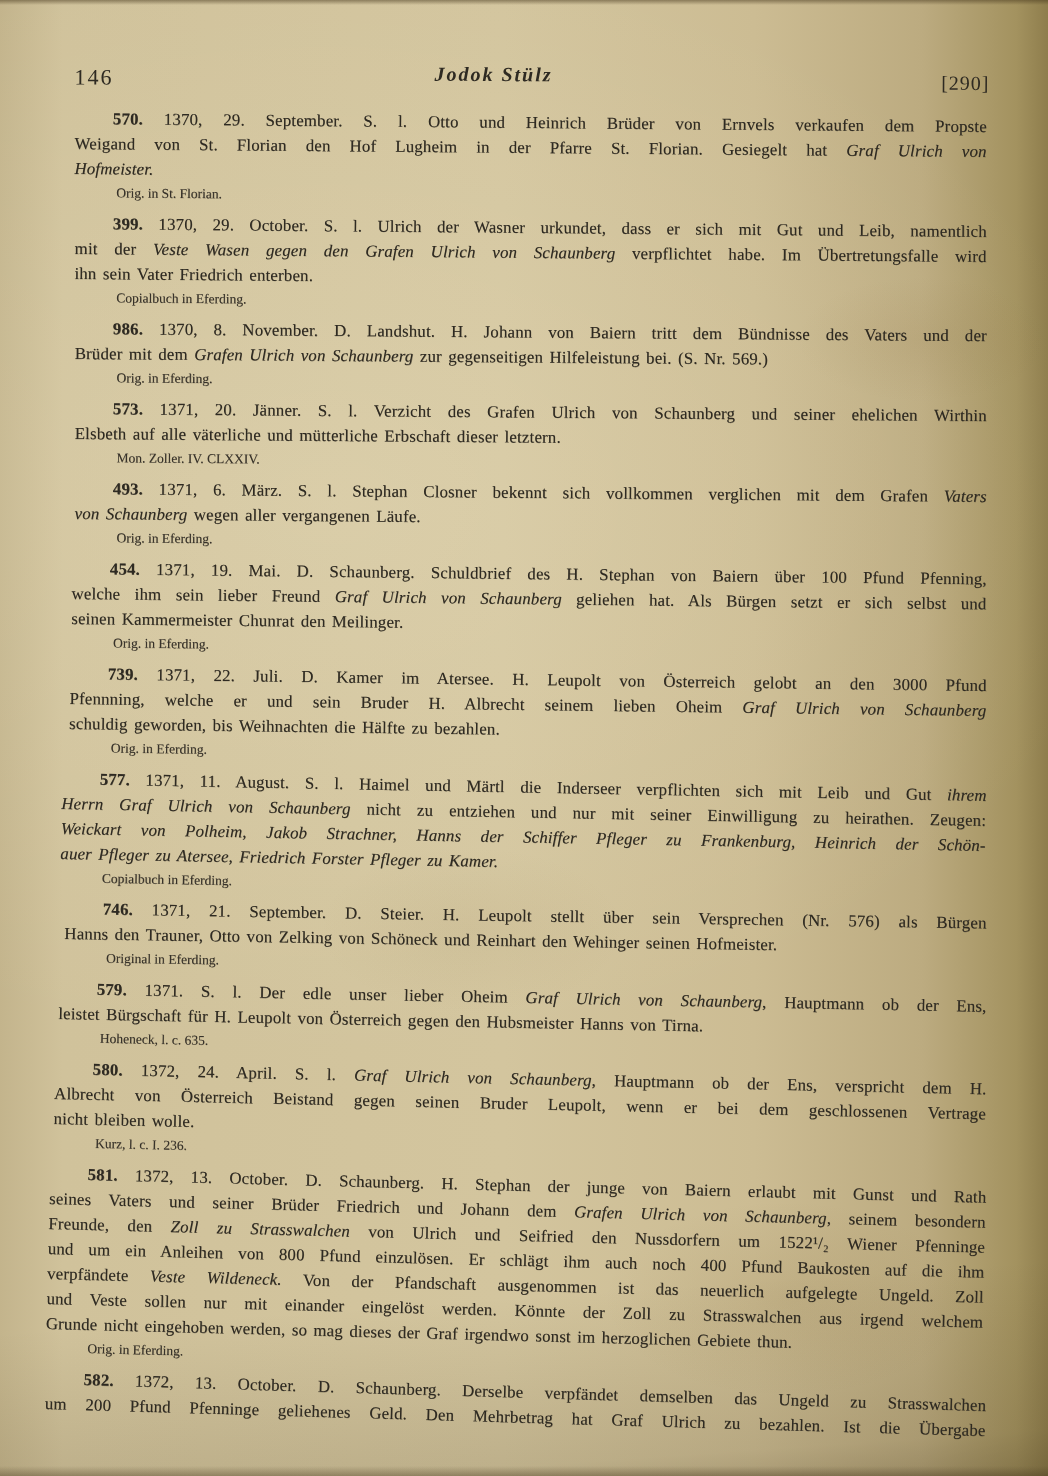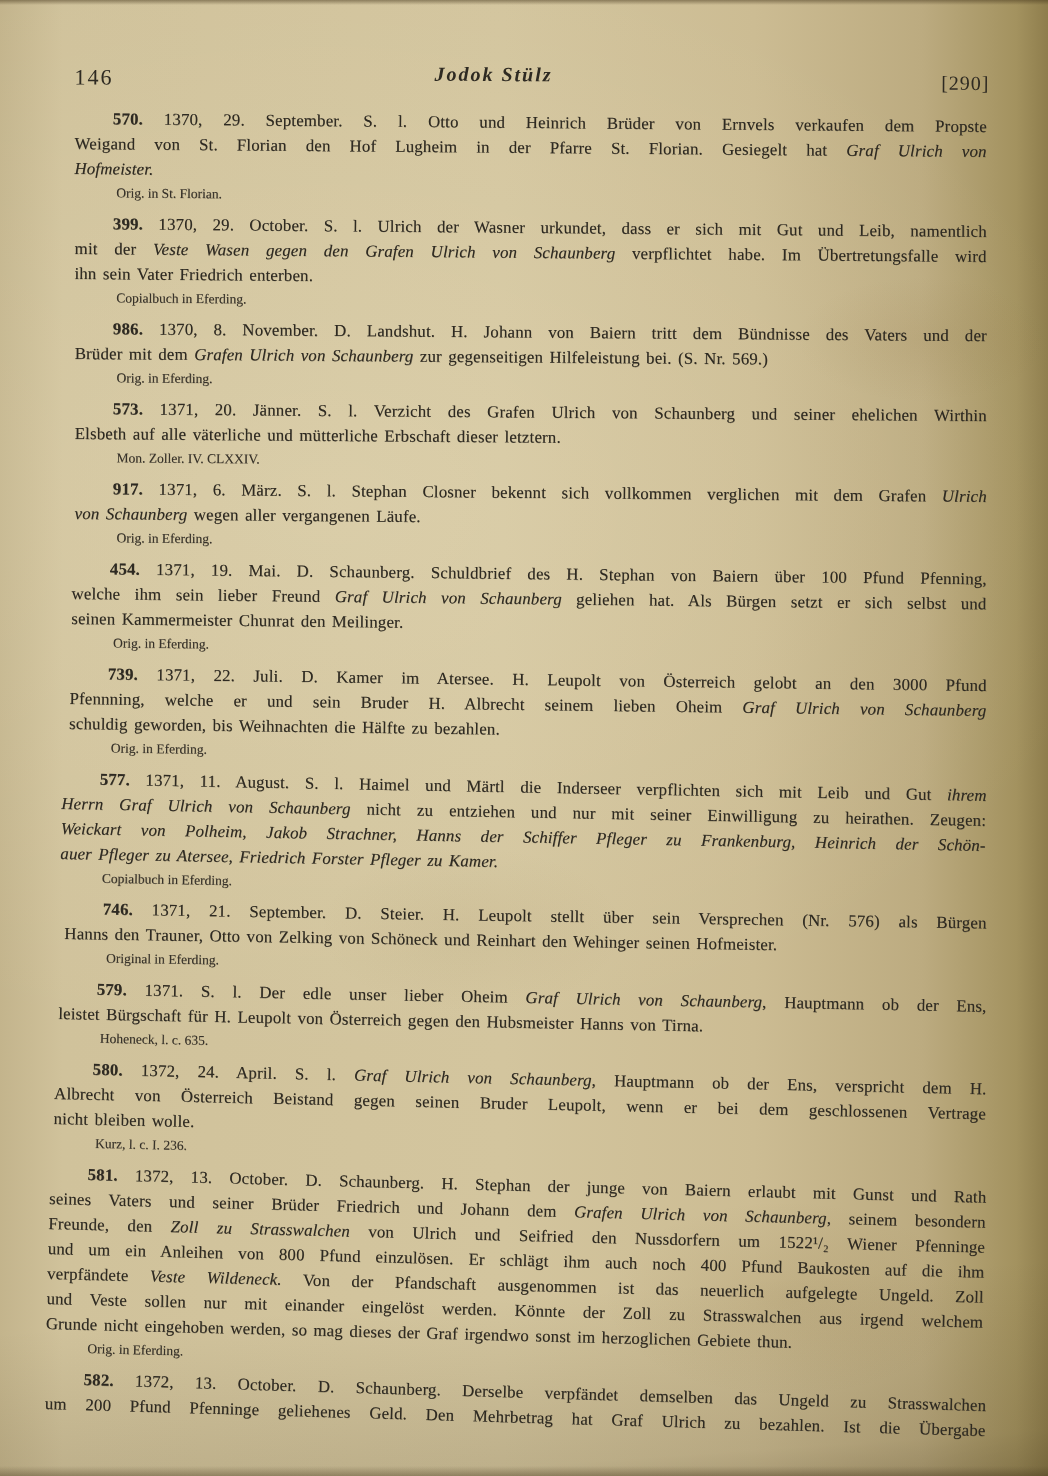--- a/index.html
+++ b/index.html
@@ -78,21 +78,21 @@
         <div class="line first"><span class="num">986.</span><span> 1370, 8. November. D. Landshut. H. Johann von Baiern tritt dem Bündnisse des Vaters und der</span></div>
         <div class="line nojust"><span>Brüder mit dem </span><span class="it">Grafen Ulrich von Schaunberg</span><span> zur gegenseitigen Hilfeleistung bei. (S. Nr. 569.)</span></div>
         <div class="source">Orig. in Eferding.</div>
       </div>
       <div class="entry">
         <div class="line first"><span class="num">573.</span><span> 1371, 20. Jänner. S. l. Verzicht des Grafen Ulrich von Schaunberg und seiner ehelichen Wirthin</span></div>
         <div class="line nojust"><span>Elsbeth auf alle väterliche und mütterliche Erbschaft dieser letztern.</span></div>
         <div class="source">Mon. Zoller. IV. CLXXIV.</div>
       </div>
       <div class="entry">
-        <div class="line first"><span class="num">917.</span><span> 1371, 6. März. S. l. Stephan Closner bekennt sich vollkommen verglichen mit dem Grafen </span><span class="it">Ulrich</span></div>
+        <div class="line first"><span class="num">493.</span><span> 1371, 6. März. S. l. Stephan Closner bekennt sich vollkommen verglichen mit dem Grafen </span><span class="it">Vaters</span></div>
         <div class="line nojust"><span class="it">von Schaunberg</span><span> wegen aller vergangenen Läufe.</span></div>
         <div class="source">Orig. in Eferding.</div>
       </div>
       <div class="entry">
         <div class="line first"><span class="num">454.</span><span> 1371, 19. Mai. D. Schaunberg. Schuldbrief des H. Stephan von Baiern über 100 Pfund Pfenning,</span></div>
         <div class="line"><span>welche ihm sein lieber Freund </span><span class="it">Graf Ulrich von Schaunberg</span><span> geliehen hat. Als Bürgen setzt er sich selbst und</span></div>
         <div class="line nojust"><span>seinen Kammermeister Chunrat den Meilinger.</span></div>
         <div class="source">Orig. in Eferding.</div>
       </div>
       <div class="entry">

